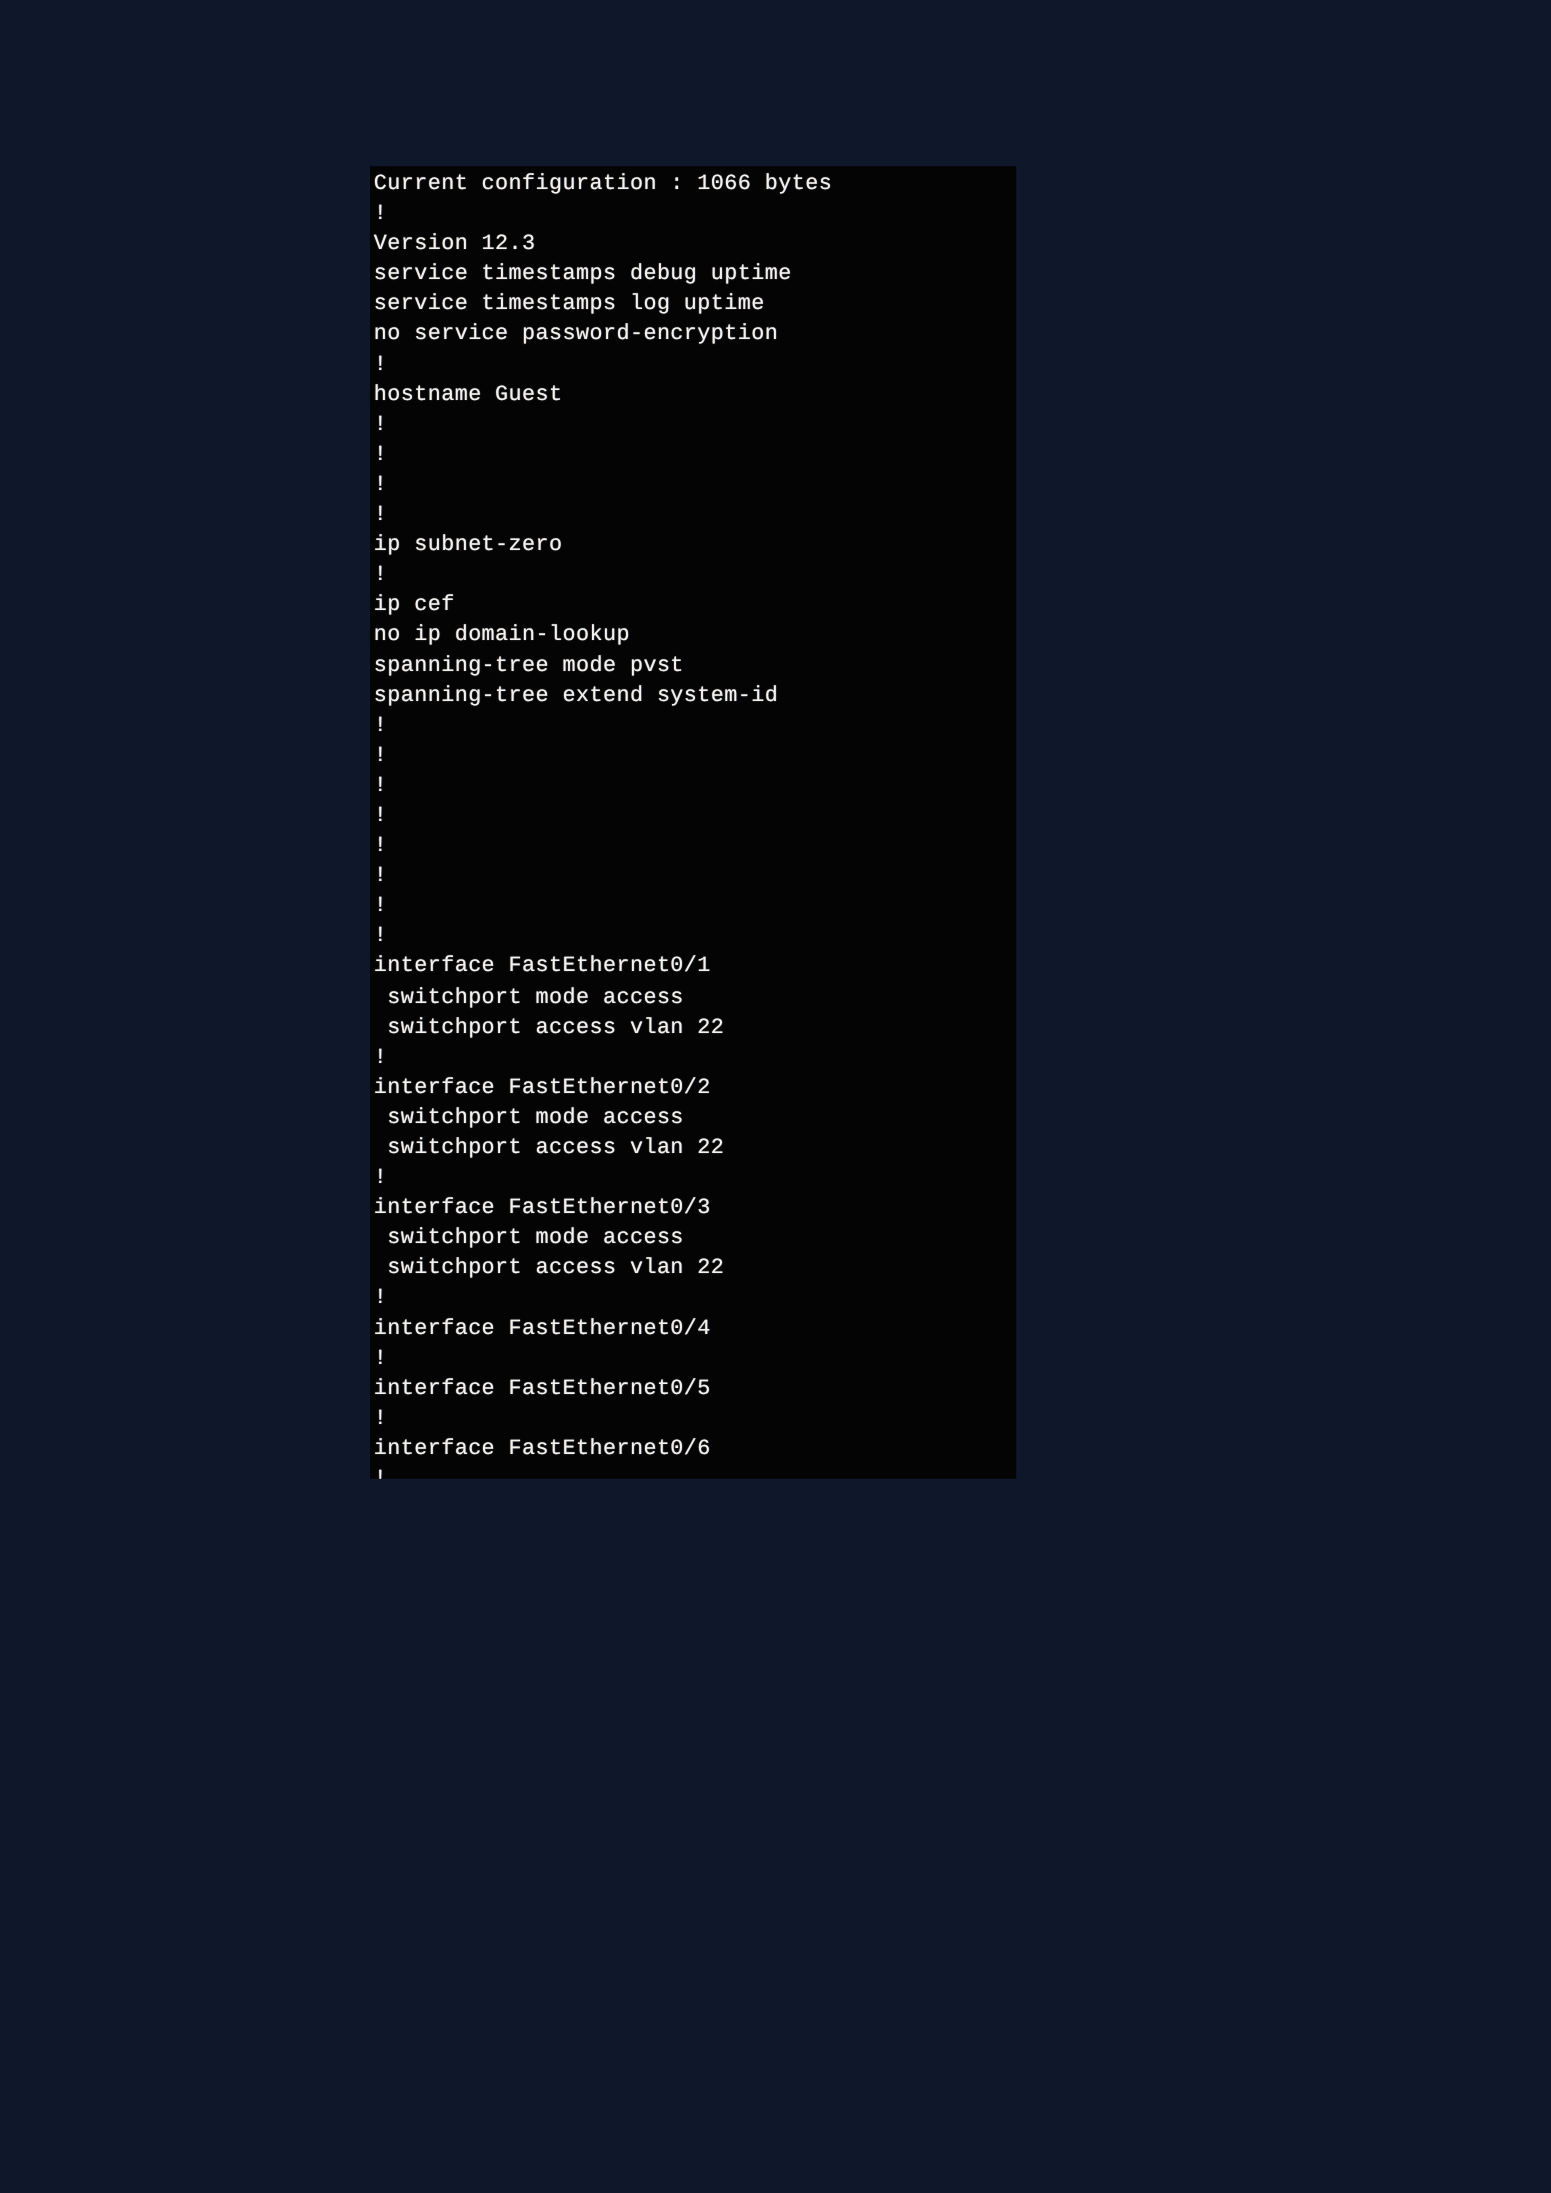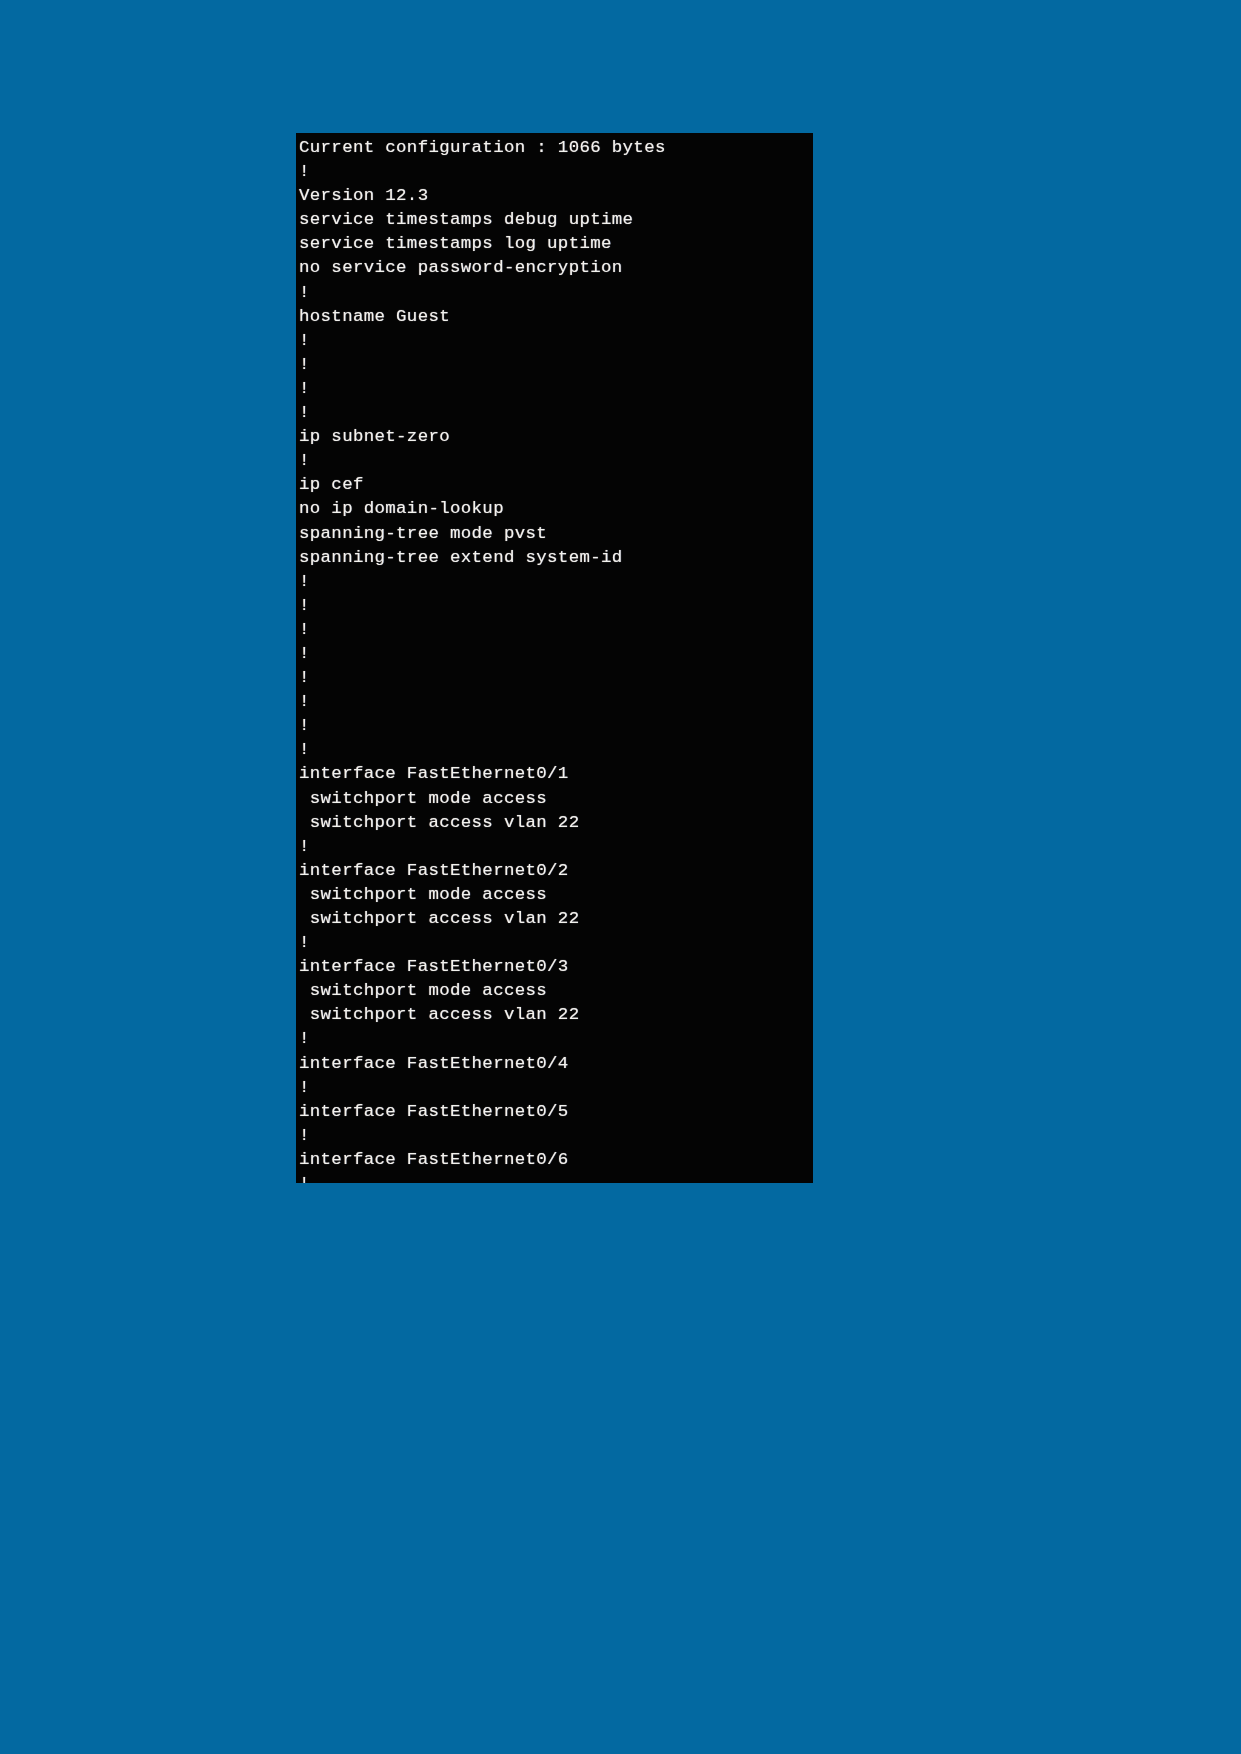--- a/index.html
+++ b/index.html
@@ -60,21 +60,21 @@
   .term-line {
     display: block;
     height: 24.1px;
     white-space: pre;
     min-height: 24.1px;
   }
 </style>
 </head>
 <body>
 
-<div id="page" style="background: #0369a1;">
+<div id="page" style="background: #0f172a;">
 
   <div id="terminal-window" style="background: rgb(4, 4, 4);">
 
     <pre id="terminal-output" style="color: rgb(242, 242, 238);"><span class="term-line">Current configuration : 1066 bytes</span><span class="term-line">!</span><span class="term-line">Version 12.3</span><span class="term-line">service timestamps debug uptime</span><span class="term-line">service timestamps log uptime</span><span class="term-line">no service password-encryption</span><span class="term-line">!</span><span class="term-line">hostname Guest</span><span class="term-line">!</span><span class="term-line">!</span><span class="term-line">!</span><span class="term-line">!</span><span class="term-line">ip subnet-zero</span><span class="term-line">!</span><span class="term-line">ip cef</span><span class="term-line">no ip domain-lookup</span><span class="term-line">spanning-tree mode pvst</span><span class="term-line">spanning-tree extend system-id</span><span class="term-line">!</span><span class="term-line">!</span><span class="term-line">!</span><span class="term-line">!</span><span class="term-line">!</span><span class="term-line">!</span><span class="term-line">!</span><span class="term-line">!</span><span class="term-line">interface FastEthernet0/1</span><span class="term-line"> switchport mode access</span><span class="term-line"> switchport access vlan 22</span><span class="term-line">!</span><span class="term-line">interface FastEthernet0/2</span><span class="term-line"> switchport mode access</span><span class="term-line"> switchport access vlan 22</span><span class="term-line">!</span><span class="term-line">interface FastEthernet0/3</span><span class="term-line"> switchport mode access</span><span class="term-line"> switchport access vlan 22</span><span class="term-line">!</span><span class="term-line">interface FastEthernet0/4</span><span class="term-line">!</span><span class="term-line">interface FastEthernet0/5</span><span class="term-line">!</span><span class="term-line">interface FastEthernet0/6</span><span class="term-line">!</span></pre>
 
   </div>
 
 </div>
 
 </body></html>

